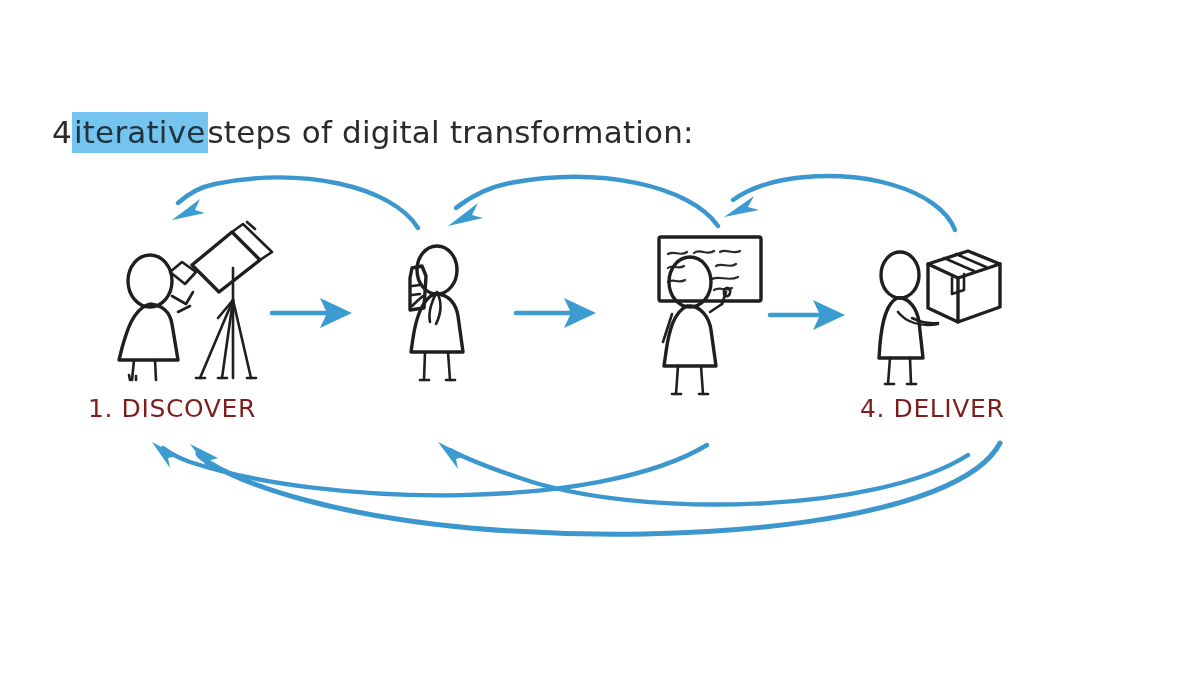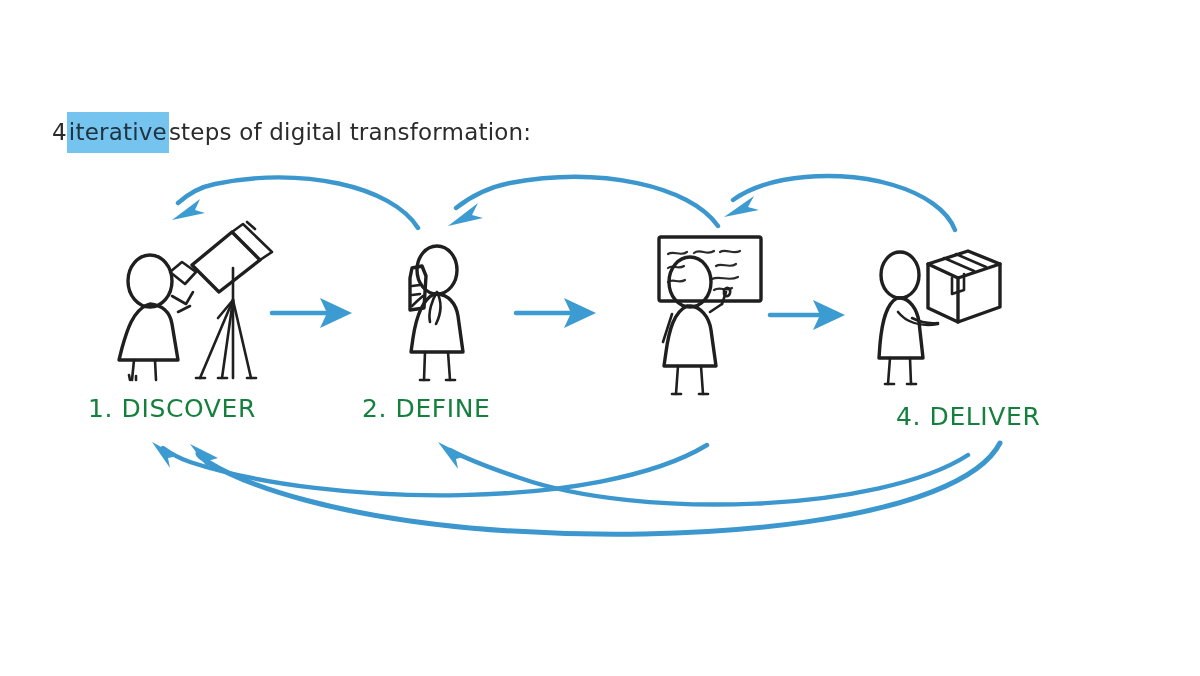--- a/index.html
+++ b/index.html
@@ -14,21 +14,21 @@
     background: #ffffff;
     overflow: hidden;
     font-family: "DejaVu Sans", sans-serif;
   }
 
   
   #title-row {
     position: absolute;
     left: 52px;
     top: 112px;
-    font-size: 23px;
+    font-size: 31px;
     line-height: 38px;
     color: #2b2b2b;
     font-family: "DejaVu Sans", sans-serif;
     letter-spacing: 0.2px;
     white-space: nowrap;
   }
   #title-row span { display: inline-block; }
   .hl {
     background: #74c4ef;
     padding: 1px 2px 2px 2px;
@@ -43,29 +43,29 @@
     width: 1200px;
     height: 676px;
   }
 
   
   .step-label {
     position: absolute;
     top: 394px;
     font-size: 25px;
     letter-spacing: 0.6px;
-    color: #15803d;
+    color: #7f1d1d;
     font-family: "DejaVu Sans", sans-serif;
     white-space: nowrap;
     text-align: left;
   }
   #label-1 { left: 88px; }
   #label-2 { left: 362px; }
   #label-3 { left: 625px; }
-  #label-4 { left: 896px; margin-top: 8px; }
+  #label-4 { left: 860px; }
 </style>
 </head>
 <body>
 
 <div id="stage">
 
   <div id="title-row">
     <span>4 </span><span class="hl">iterative</span><span> steps of digital transformation:</span>
   </div>
 
@@ -218,16 +218,15 @@
       <path class="arc" d="M 968,455 C 880,512 640,520 520,478 C 490,468 465,458 450,450"></path>
       <path class="bluehead" d="M 438,442 L 466,456 L 456,459 L 458,469 Z"></path>
     </g>
     <g>
       <path class="arcthick" d="M 1000,443 C 960,520 700,548 470,528 C 340,516 250,488 208,462 C 200,457 195,453 200,452"></path>
       <path class="bluehead" d="M 190,444 L 218,458 L 208,461 L 210,471 Z"></path>
     </g>
   </svg>
 
   <div class="step-label" id="label-1">1. DISCOVER</div>
-  <div class="step-label" id="label-2">2. DEFINE</div>
   <div class="step-label" id="label-4">4. DELIVER</div>
 
 </div>
 
 </body></html>

